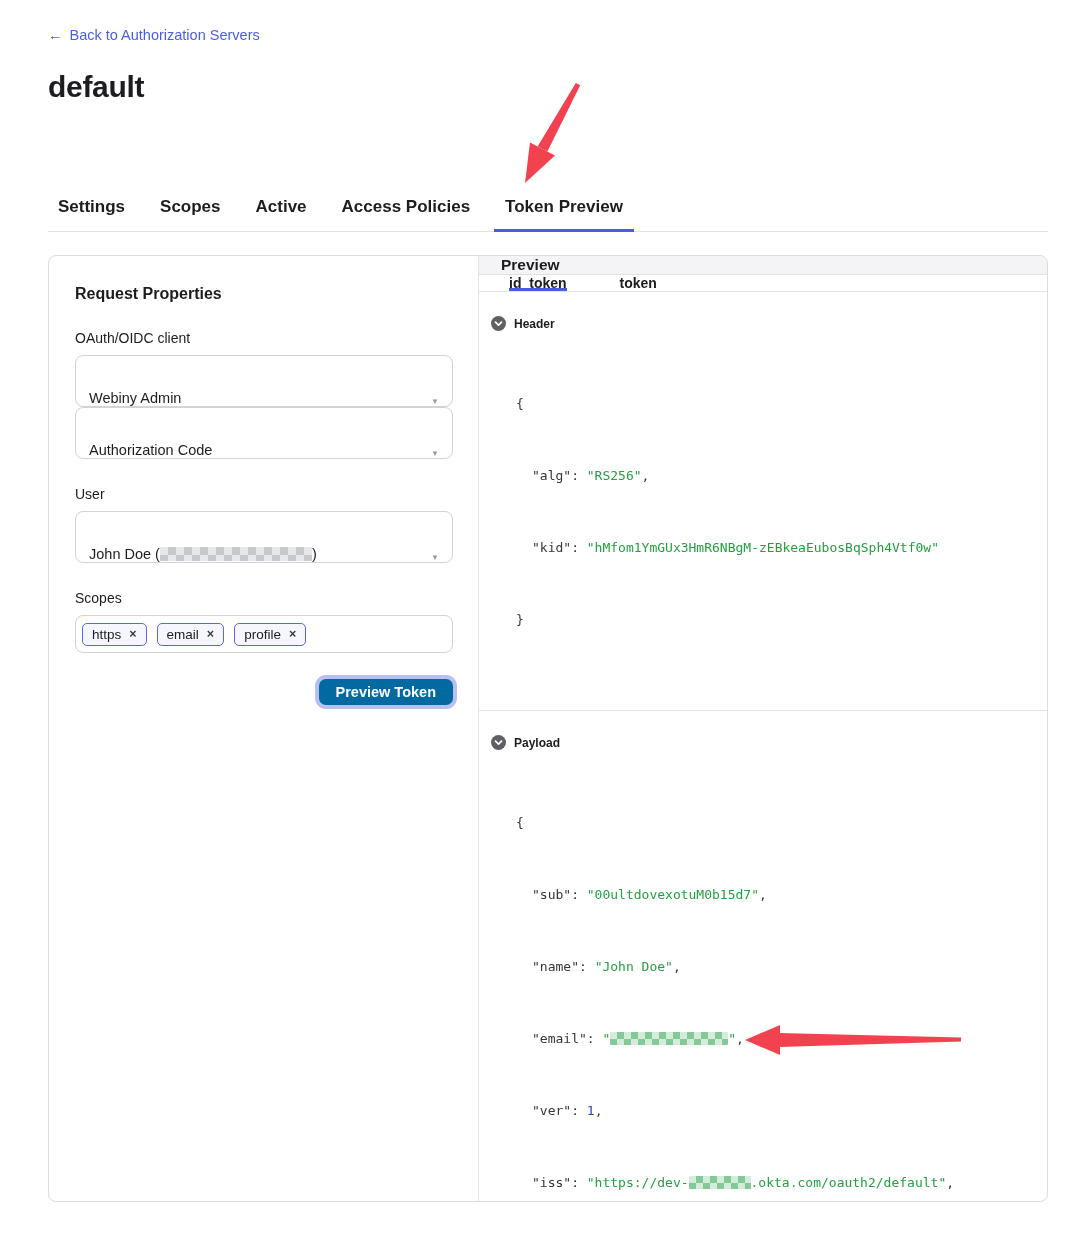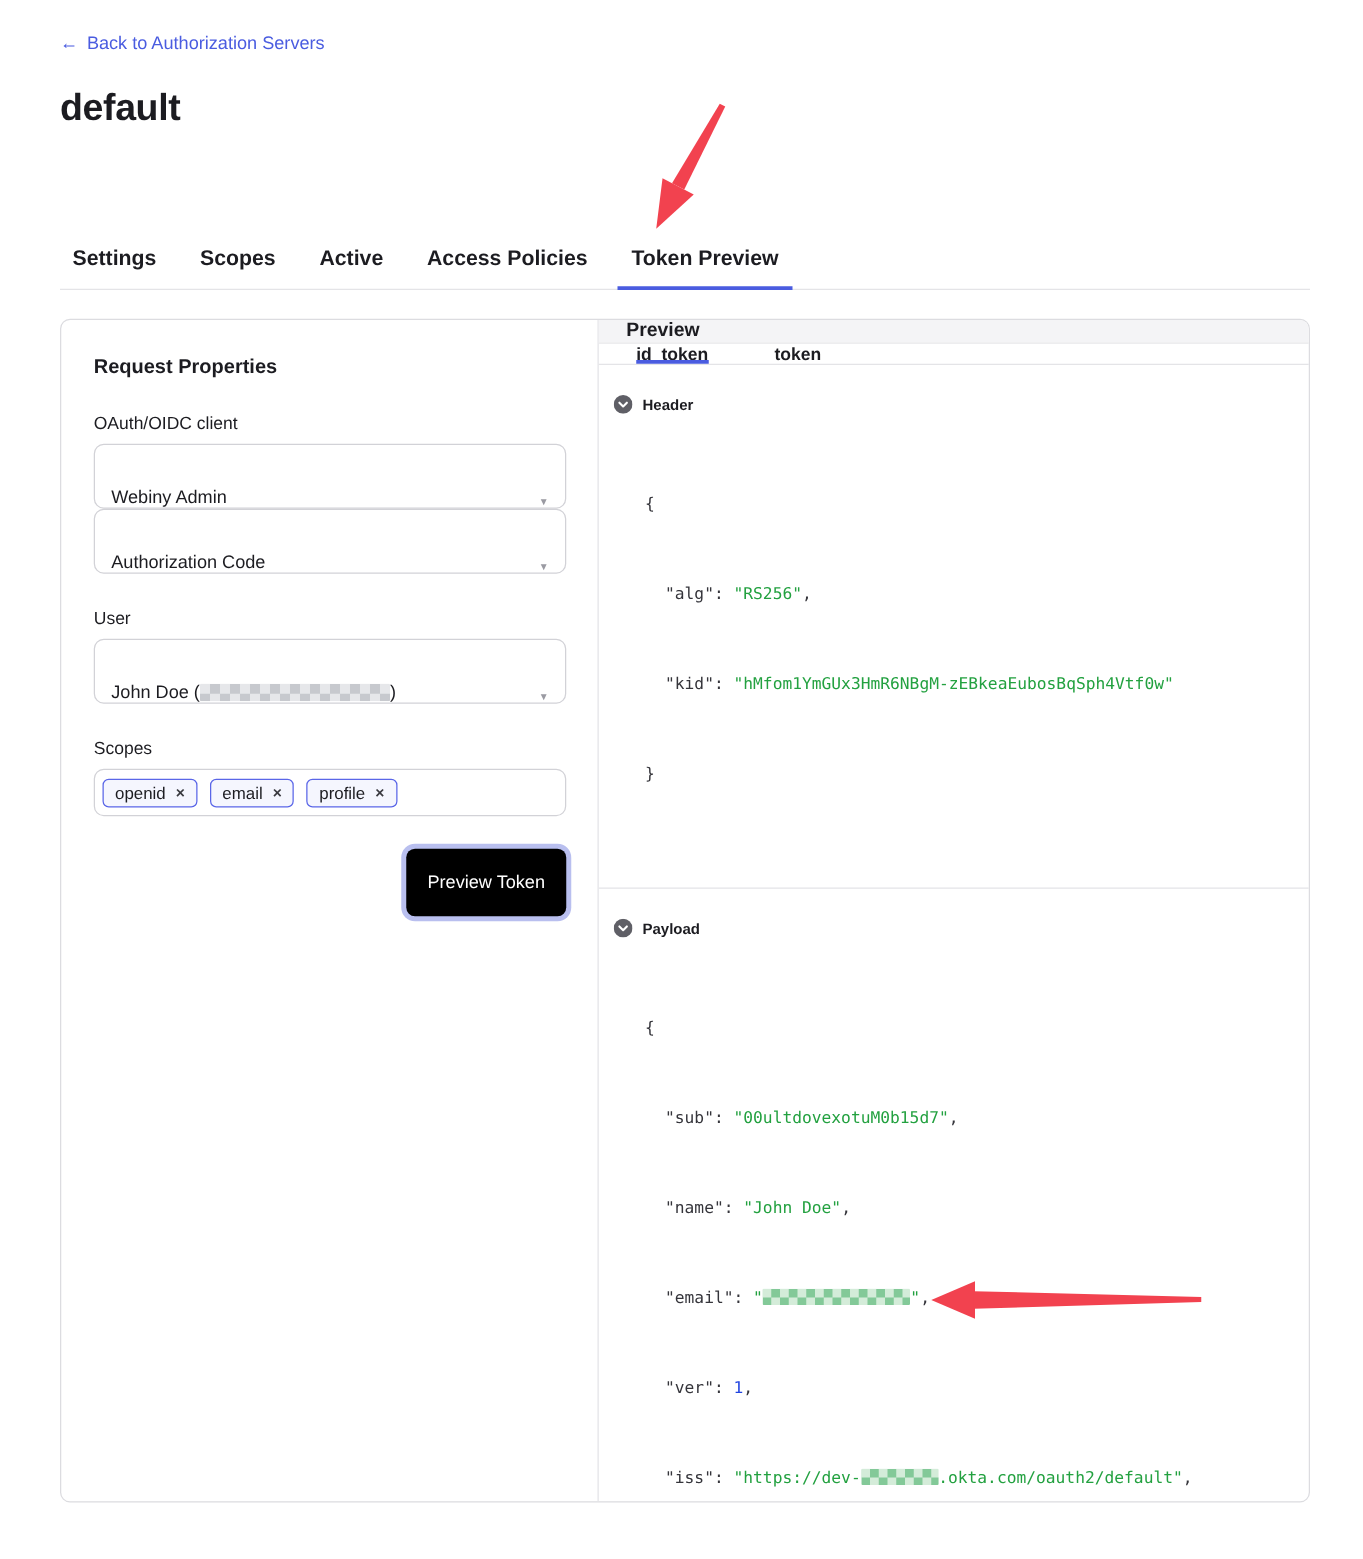--- a/index.html
+++ b/index.html
@@ -33,21 +33,21 @@
   .left-panel{width:430px;border-right:1px solid var(--border);padding:29px 25px 0 26px;}
   .panel-title{font-size:16px;font-weight:700;}
   .field-label{font-size:14px;margin:27px 0 9px;}
   .select{height:52px;border:1px solid var(--input-border);border-radius:8px;display:flex;align-items:flex-end;padding:0 13px;font-size:14.5px;cursor:pointer;background:#fff;}
   .select .grow{flex:1;display:flex;align-items:center;}
   .select .sel-caret{color:#9a9aa2;font-size:8px;}
   .scopes-box{min-height:38px;border:1px solid var(--input-border);border-radius:8px;display:flex;align-items:center;gap:10px;padding:5px 6px;}
   .chip{display:flex;align-items:center;gap:8px;border:1px solid #5a66e8;background:#f5f6fe;border-radius:5px;padding:3px 9px;font-size:13.5px;color:var(--text);}
   .chip .x{font-size:12.5px;font-weight:700;color:#3a3a40;cursor:pointer;line-height:1;}
   .btn-row{margin-top:26px;display:flex;justify-content:flex-end;}
-  .preview-token-btn{height:54px;padding:0 17px;background:#000000;color:#fff;font-weight:400;font-size:14.5px;border:none;border-radius:7px;box-shadow:0 0 0 4px #b9bfef;cursor:pointer;font-family:inherit;}
+  .preview-token-btn{height:26px;padding:0 17px;background:#0369a1;color:#fff;font-weight:700;font-size:14.5px;border:none;border-radius:7px;box-shadow:0 0 0 4px #b9bfef;cursor:pointer;font-family:inherit;}
 
   .right-panel{flex:1;display:flex;flex-direction:column;}
   .preview-header{height:59px;background:#f4f4f6;border-bottom:1px solid #e1e1e4;display:flex;align-items:center;padding-left:22px;font-size:15.5px;font-weight:600;border-top-right-radius:7px;}
   .preview-tabs{height:52px;border-bottom:1px solid var(--border);display:flex;align-items:stretch;padding-left:30px;gap:53px;}
   .ptab{font-size:14px;font-weight:700;display:flex;align-items:center;position:relative;cursor:pointer;}
   .ptab.active::after{content:"";position:absolute;left:0;right:0;bottom:0;height:3px;background:var(--accent);}
 
   .section{padding:24px 20px 30px 12px;}
   .section.bordered{border-bottom:1px solid var(--border);}
   .sec-title{display:flex;align-items:center;gap:8px;font-size:12px;font-weight:700;}
@@ -110,21 +110,21 @@
             <span>John Doe (</span>
             <span class="redact gray w152"></span>
             <span>)</span>
           </span>
         <span class="sel-caret">▼</span>
       </div>
 
       <div class="field-label">Scopes</div>
       <div class="scopes-box">
         <span class="chip">
-          <span>openid</span>
+          <span>https</span>
           <span class="x">×</span>
         </span>
         <span class="chip">
           <span>email</span>
           <span class="x">×</span>
         </span>
         <span class="chip">
           <span>profile</span>
           <span class="x">×</span>
         </span>

